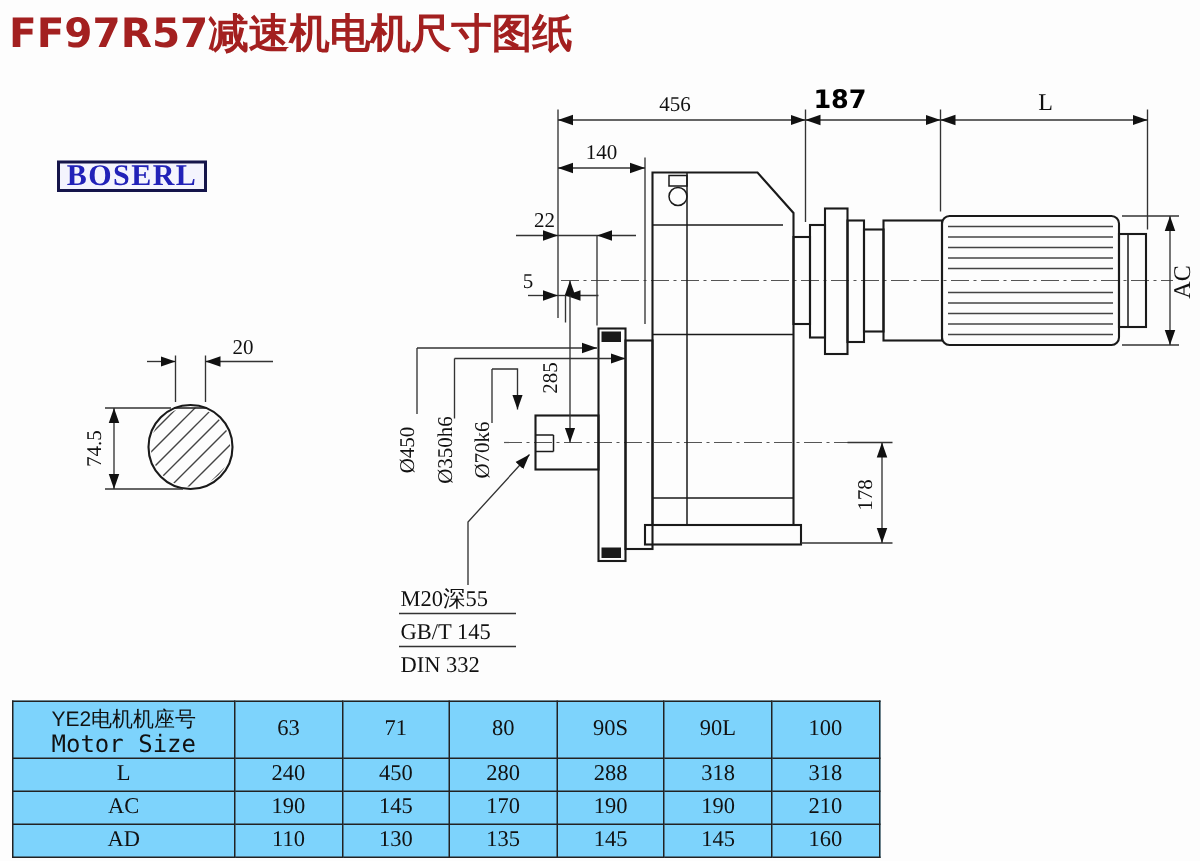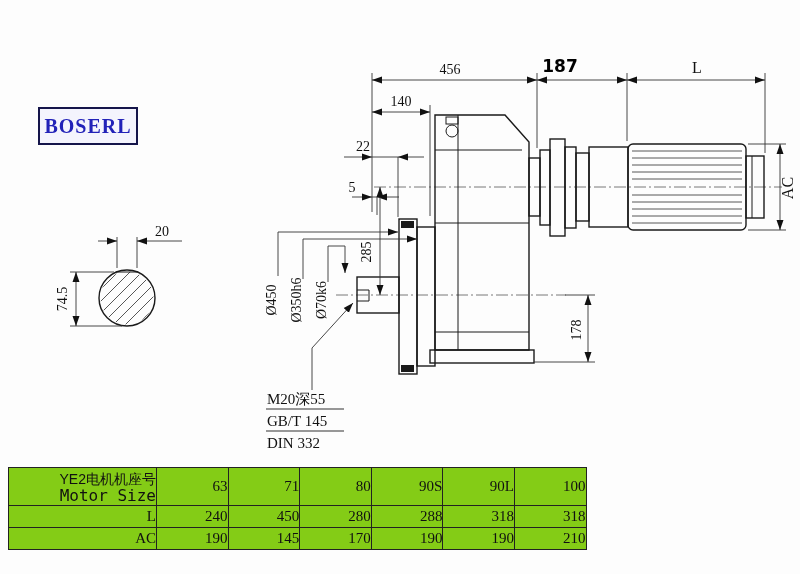--- a/index.html
+++ b/index.html
@@ -3,43 +3,43 @@
 <meta charset="utf-8">
 <style>
   * { margin:0; padding:0; box-sizing:border-box; }
   html,body { width:800px; height:574px; }
   body { font-family:"Liberation Sans",sans-serif; background:#ffffff; }
   .page { position:relative; width:800px; height:574px; background:#fdfdfd; overflow:hidden; }
 
   .title { position:absolute; left:6px; top:4px; font-size:27px; font-weight:bold;
            color:#a32020; font-family:"DejaVu Sans",sans-serif; white-space:nowrap; }
 
-  .logo { position:absolute; left:38px; top:107px; width:100px; height:38px;
+  .logo { position:absolute; left:38px; top:107px; width:100px; height:21px;
           border:2px solid #15154a; background:#f4f4fd;
           display:flex; align-items:center; justify-content:center; }
   .logo span { font-family:"Liberation Serif",serif; font-weight:bold; font-size:20px;
                color:#2222b8; letter-spacing:1px; }
 
   .drawing { position:absolute; left:0; top:0; width:800px; height:574px; }
 
   
   .ln   { stroke:#1a1a1a; stroke-width:1.4; fill:none; }
   .ln2  { stroke:#1a1a1a; stroke-width:1;   fill:none; }
   .thin { stroke:#333;    stroke-width:0.9; fill:none; }
   .cl   { stroke:#555;    stroke-width:0.8; fill:none; stroke-dasharray:12 3 2 3; }
   .hatch line { stroke:#444; stroke-width:0.9; }
   .fillb { fill:#1a1a1a; stroke:none; }
   .dim    { font-family:"Liberation Serif",serif; font-size:14px; fill:#111; }
   .dimL   { font-family:"Liberation Serif",serif; font-size:16px; fill:#111; }
   .dimbig { font-family:"DejaVu Sans",sans-serif; font-size:17px; font-weight:bold; fill:#000; }
   .note   { font-family:"Liberation Serif",serif; font-size:15px; fill:#111; }
 
   .spec-table { position:absolute; left:8px; top:467px; width:578px;
-                border-collapse:collapse; table-layout:fixed; text-align:right;
-                font-family:"Liberation Serif",serif; color:#111; background:#84cc16; }
+                border-collapse:collapse; table-layout:fixed; text-align:center;
+                font-family:"Liberation Serif",serif; color:#111; background:#7dd3fc; }
   .spec-table td { border:1px solid #222; padding:0; height:22px; font-size:15px; }
   .spec-table tr.hdr td { height:38px; }
   .head-cn { font-size:14px; font-family:"Liberation Sans",sans-serif; line-height:18px; }
   .head-en { font-size:16px; font-family:"DejaVu Sans Mono",monospace; line-height:16px; }
   .rowhead { font-size:15px; }
 </style>
 </head>
 <body>
 
 <div class="page">
@@ -190,20 +190,21 @@
       <text class="dim" transform="rotate(-90 276 300)" x="276" y="300" text-anchor="middle">Ø450</text>
       <text class="dim" transform="rotate(-90 301 300)" x="301" y="300" text-anchor="middle">Ø350h6</text>
       <text class="dim" transform="rotate(-90 326 300)" x="326" y="300" text-anchor="middle">Ø70k6</text>
 
       <text class="note" x="267" y="404">M20深55</text>
       <text class="note" x="267" y="426">GB/T 145</text>
       <text class="note" x="267" y="448">DIN 332</text>
     </g>
   </svg>
 
+  <h1 class="title">FF97R57减速机电机尺寸图纸</h1>
 
   <div class="logo">
     <span>BOSERL</span>
   </div>
 
   <table class="spec-table">
     <colgroup>
       <col style="width:148px">
       <col style="width:71.6px">
         <col style="width:71.6px">
@@ -236,16 +237,25 @@
       </tr>
       <tr>
         <td class="rowhead">AC</td>
         <td>190</td>
         <td>145</td>
         <td>170</td>
         <td>190</td>
         <td>190</td>
         <td>210</td>
       </tr>
+      <tr>
+        <td class="rowhead">AD</td>
+        <td>110</td>
+        <td>130</td>
+        <td>135</td>
+        <td>145</td>
+        <td>145</td>
+        <td>160</td>
+      </tr>
     </tbody>
   </table>
 
 </div>
 
 </body></html>

